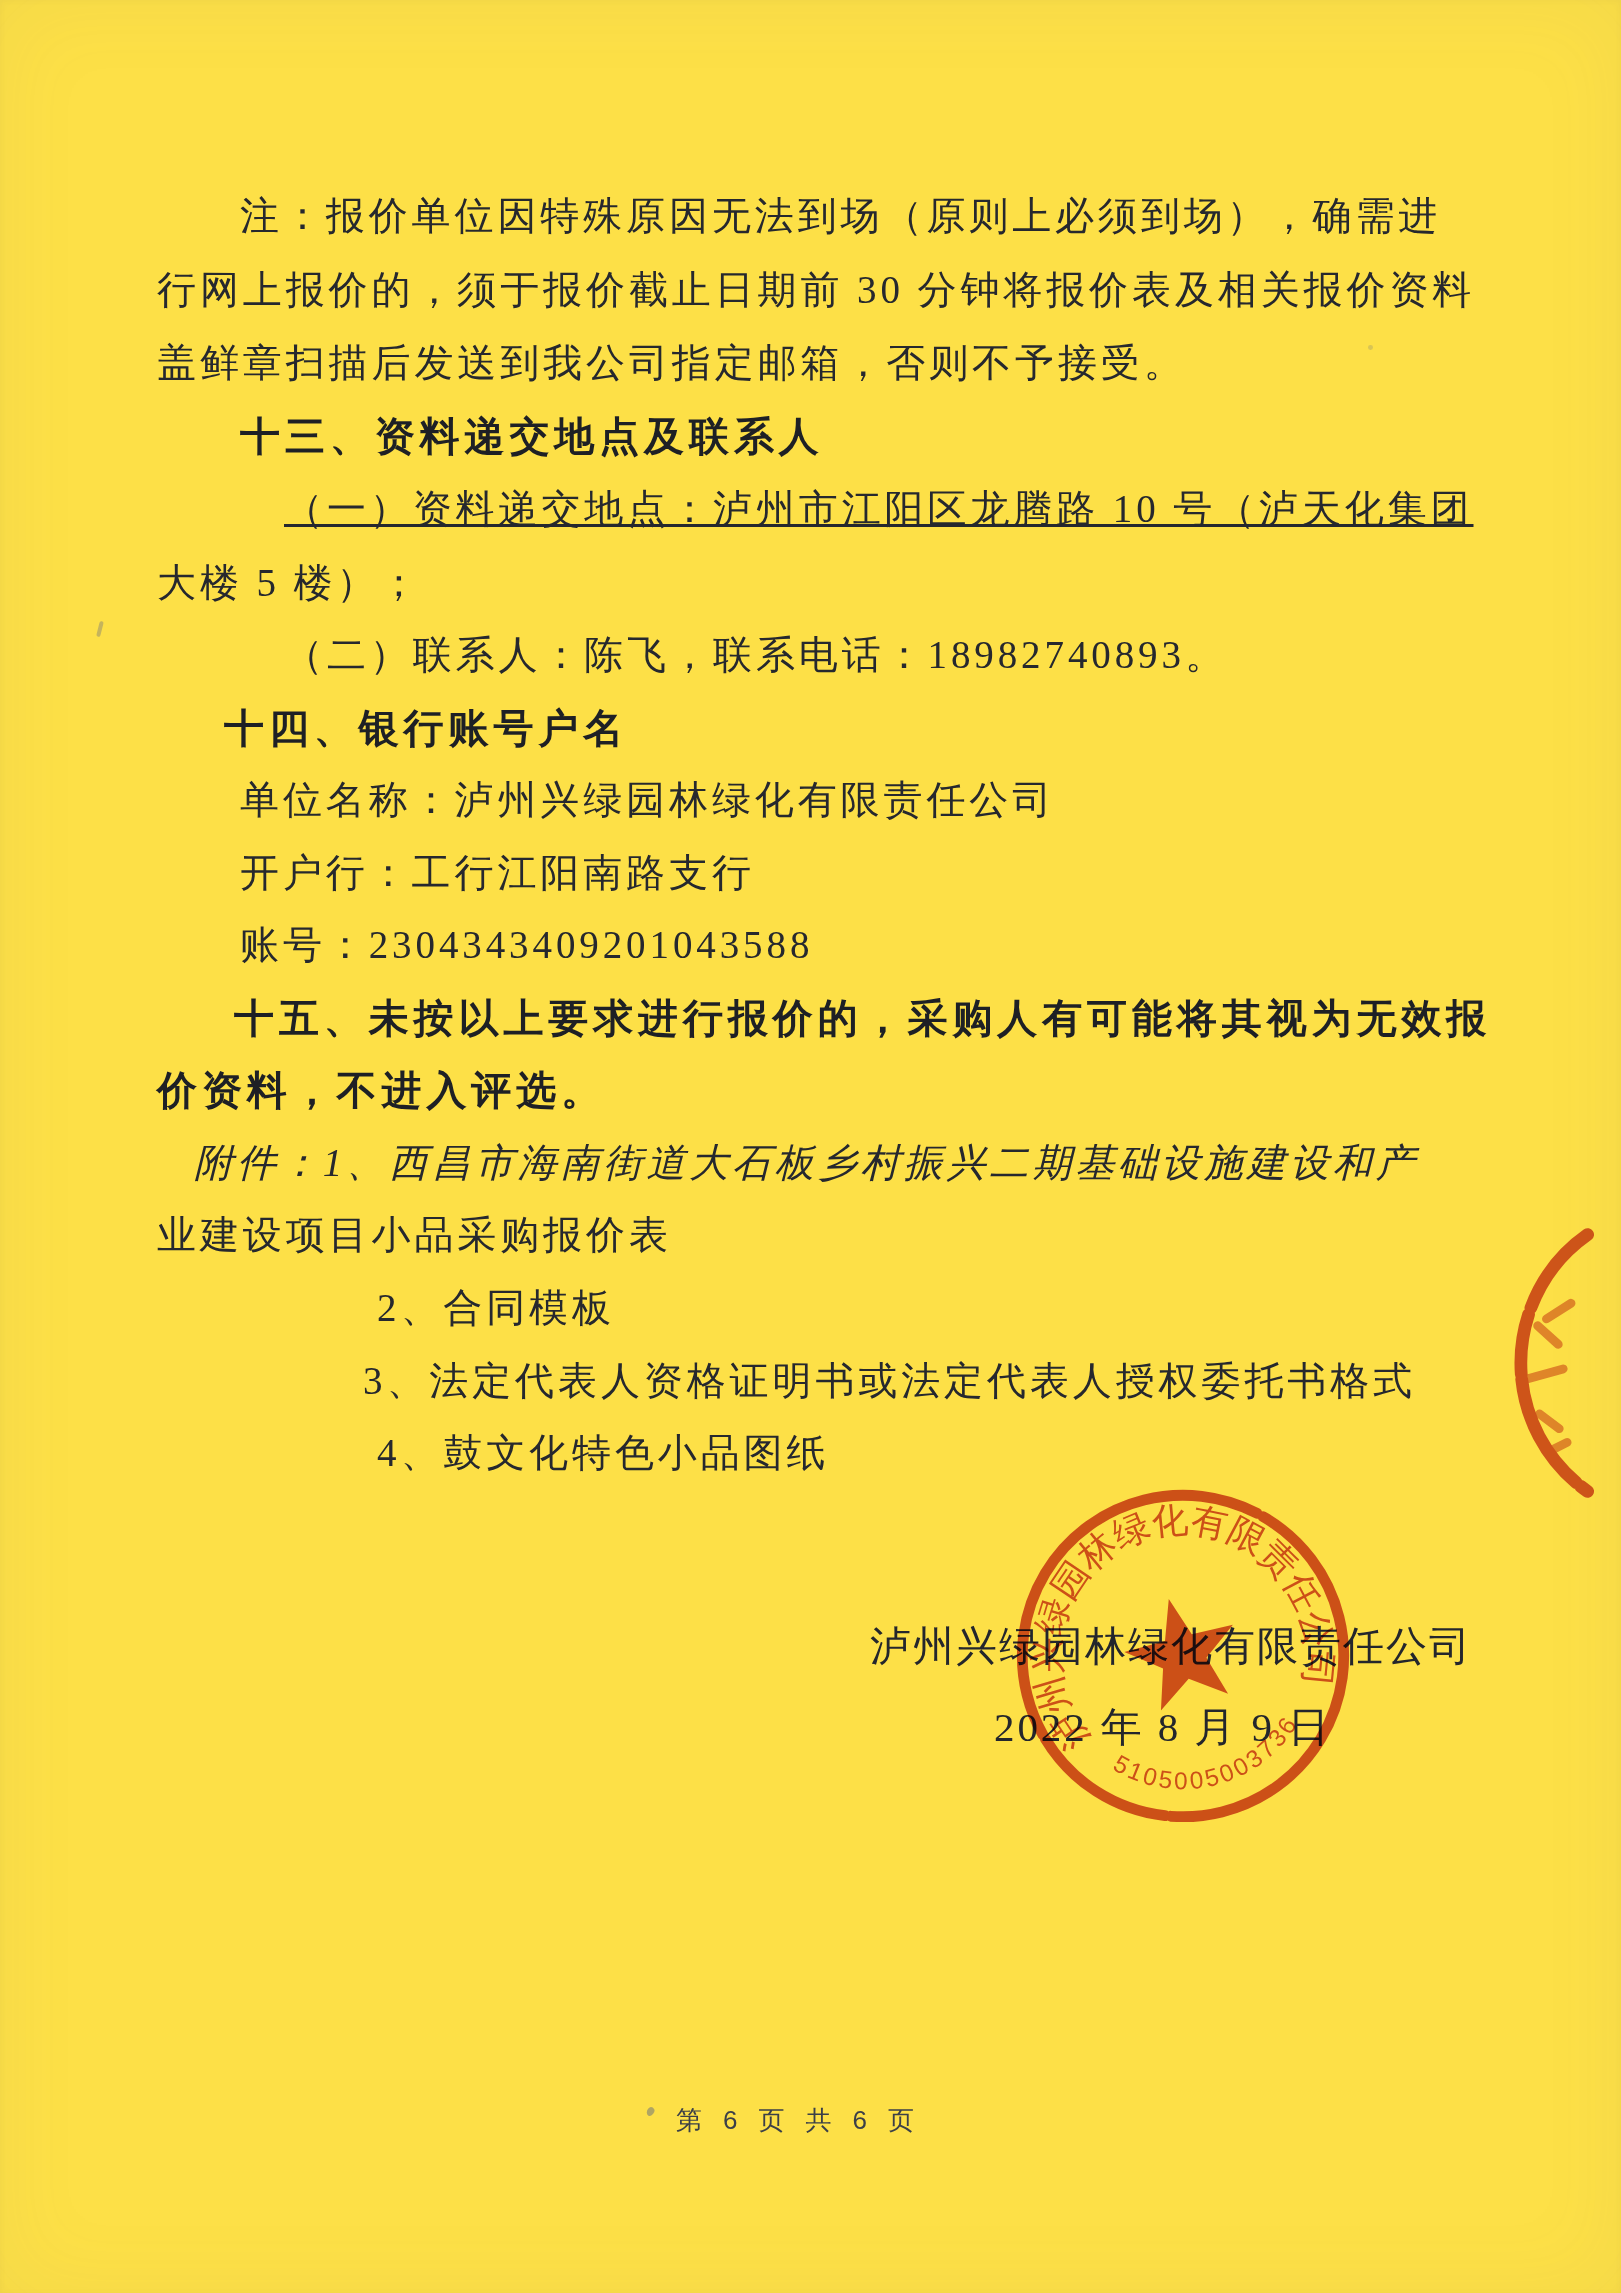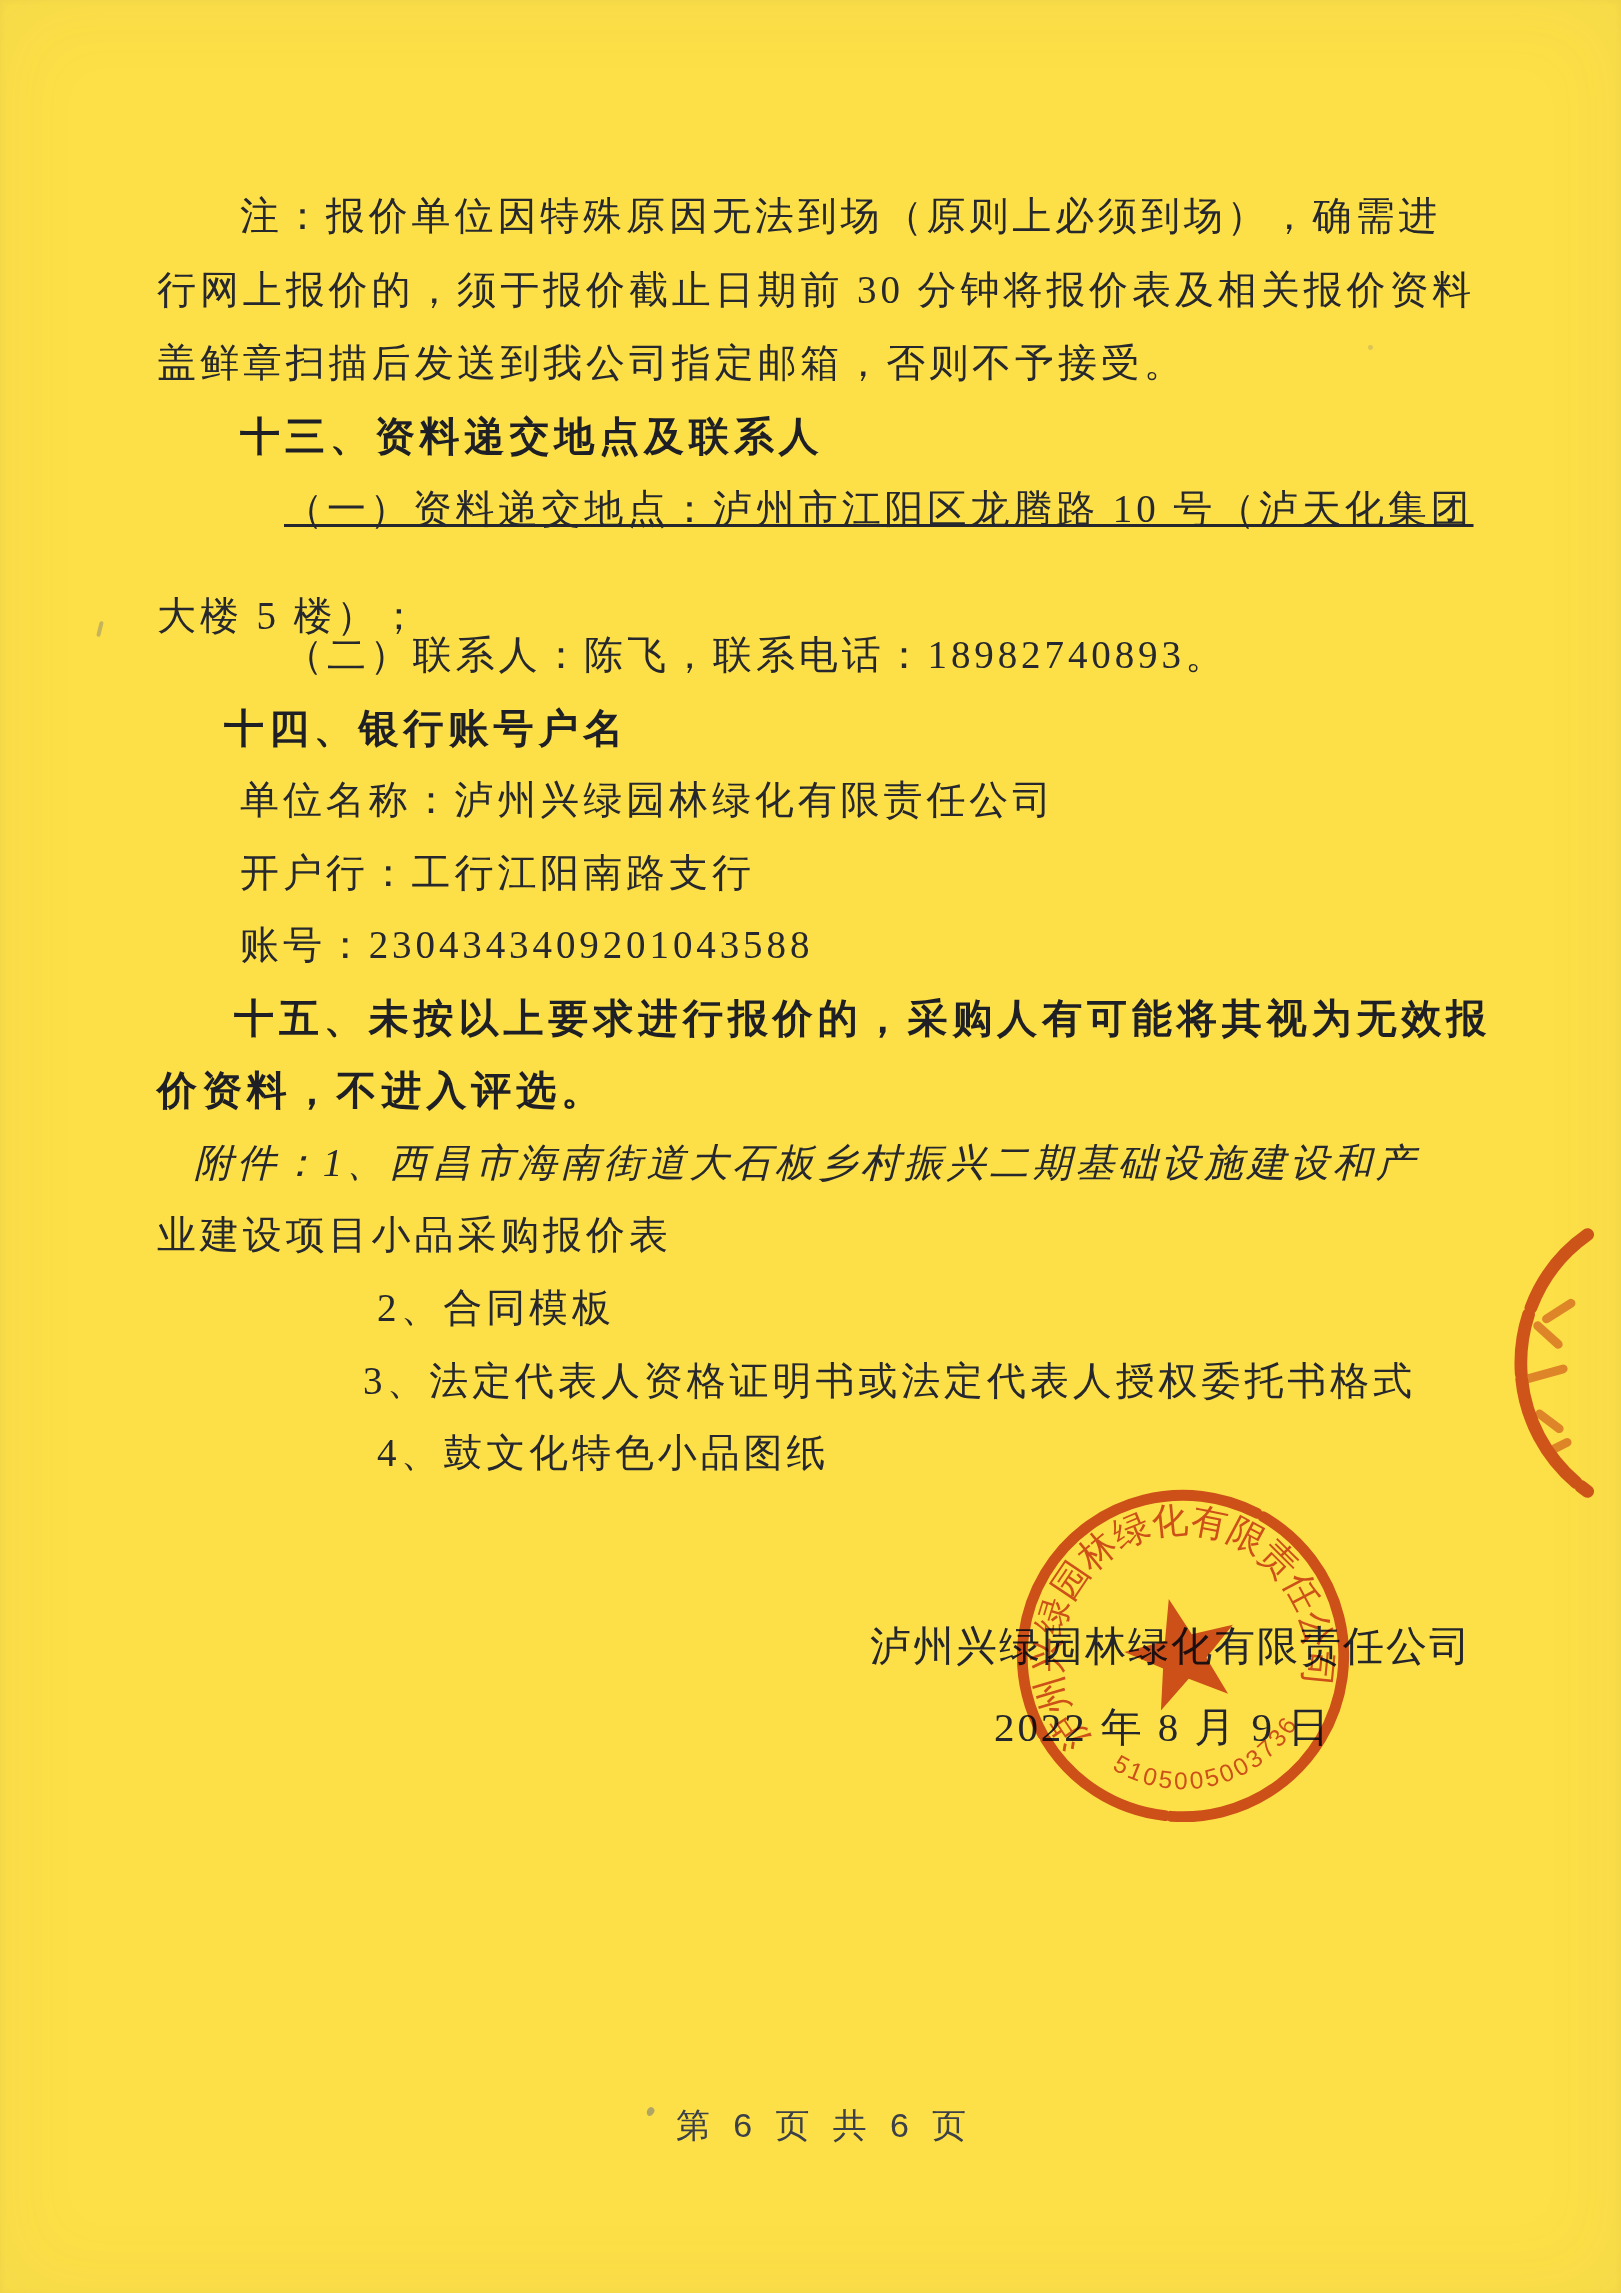--- a/index.html
+++ b/index.html
@@ -29,21 +29,21 @@
   .sig{
     position:absolute;
     white-space:nowrap;
     font-size:41px;
     letter-spacing:2px;
     color:#24262c;
   }
   .footer{
     position:absolute;
     top:2103px;left:676px;
-    font-size:34px;
+    font-size:26px;
     letter-spacing:6.9px;
     color:#3c4048;
     font-family:"Liberation Sans","DejaVu Sans",sans-serif;
     white-space:nowrap;
     text-align:right;
   }
   .seal-wrap{
     position:absolute;
     mix-blend-mode:multiply;
   }
@@ -57,21 +57,21 @@
 </head>
 <body>
 
 <div class="page">
 
   <div class="line" style="left:240px;top:193px;">注：报价单位因特殊原因无法到场（原则上必须到场），确需进</div>
   <div class="line" style="left:157px;top:267px;">行网上报价的，须于报价截止日期前 30 分钟将报价表及相关报价资料</div>
   <div class="line" style="left:157px;top:340px;">盖鲜章扫描后发送到我公司指定邮箱，否则不予接受。</div>
   <div class="line bold" style="left:240px;top:413px;">十三、资料递交地点及联系人</div>
   <div class="line" style="left:284px;top:486px;text-decoration:underline;">（一）资料递交地点：泸州市江阳区龙腾路 10 号（泸天化集团</div>
-  <div class="line" style="left:157px;top:560px;margin-top:33px;">大楼 5 楼）；</div>
+  <div class="line" style="left:157px;top:560px;">大楼 5 楼）；</div>
   <div class="line" style="left:284px;top:632px;">（二）联系人：陈飞，联系电话：18982740893。</div>
   <div class="line bold" style="left:224px;top:705px;">十四、银行账号户名</div>
   <div class="line" style="left:240px;top:777px;">单位名称：泸州兴绿园林绿化有限责任公司</div>
   <div class="line" style="left:240px;top:850px;">开户行：工行江阳南路支行</div>
   <div class="line" style="left:240px;top:922px;">账号：2304343409201043588</div>
   <div class="line bold" style="left:234px;top:995px;">十五、未按以上要求进行报价的，采购人有可能将其视为无效报</div>
   <div class="line bold" style="left:157px;top:1067px;">价资料，不进入评选。</div>
   <div class="line" style="left:194px;top:1140px;font-style:italic;">附件：1、西昌市海南街道大石板乡村振兴二期基础设施建设和产</div>
   <div class="line" style="left:157px;top:1212px;">业建设项目小品采购报价表</div>
   <div class="line" style="left:377px;top:1285px;">2、合同模板</div>

